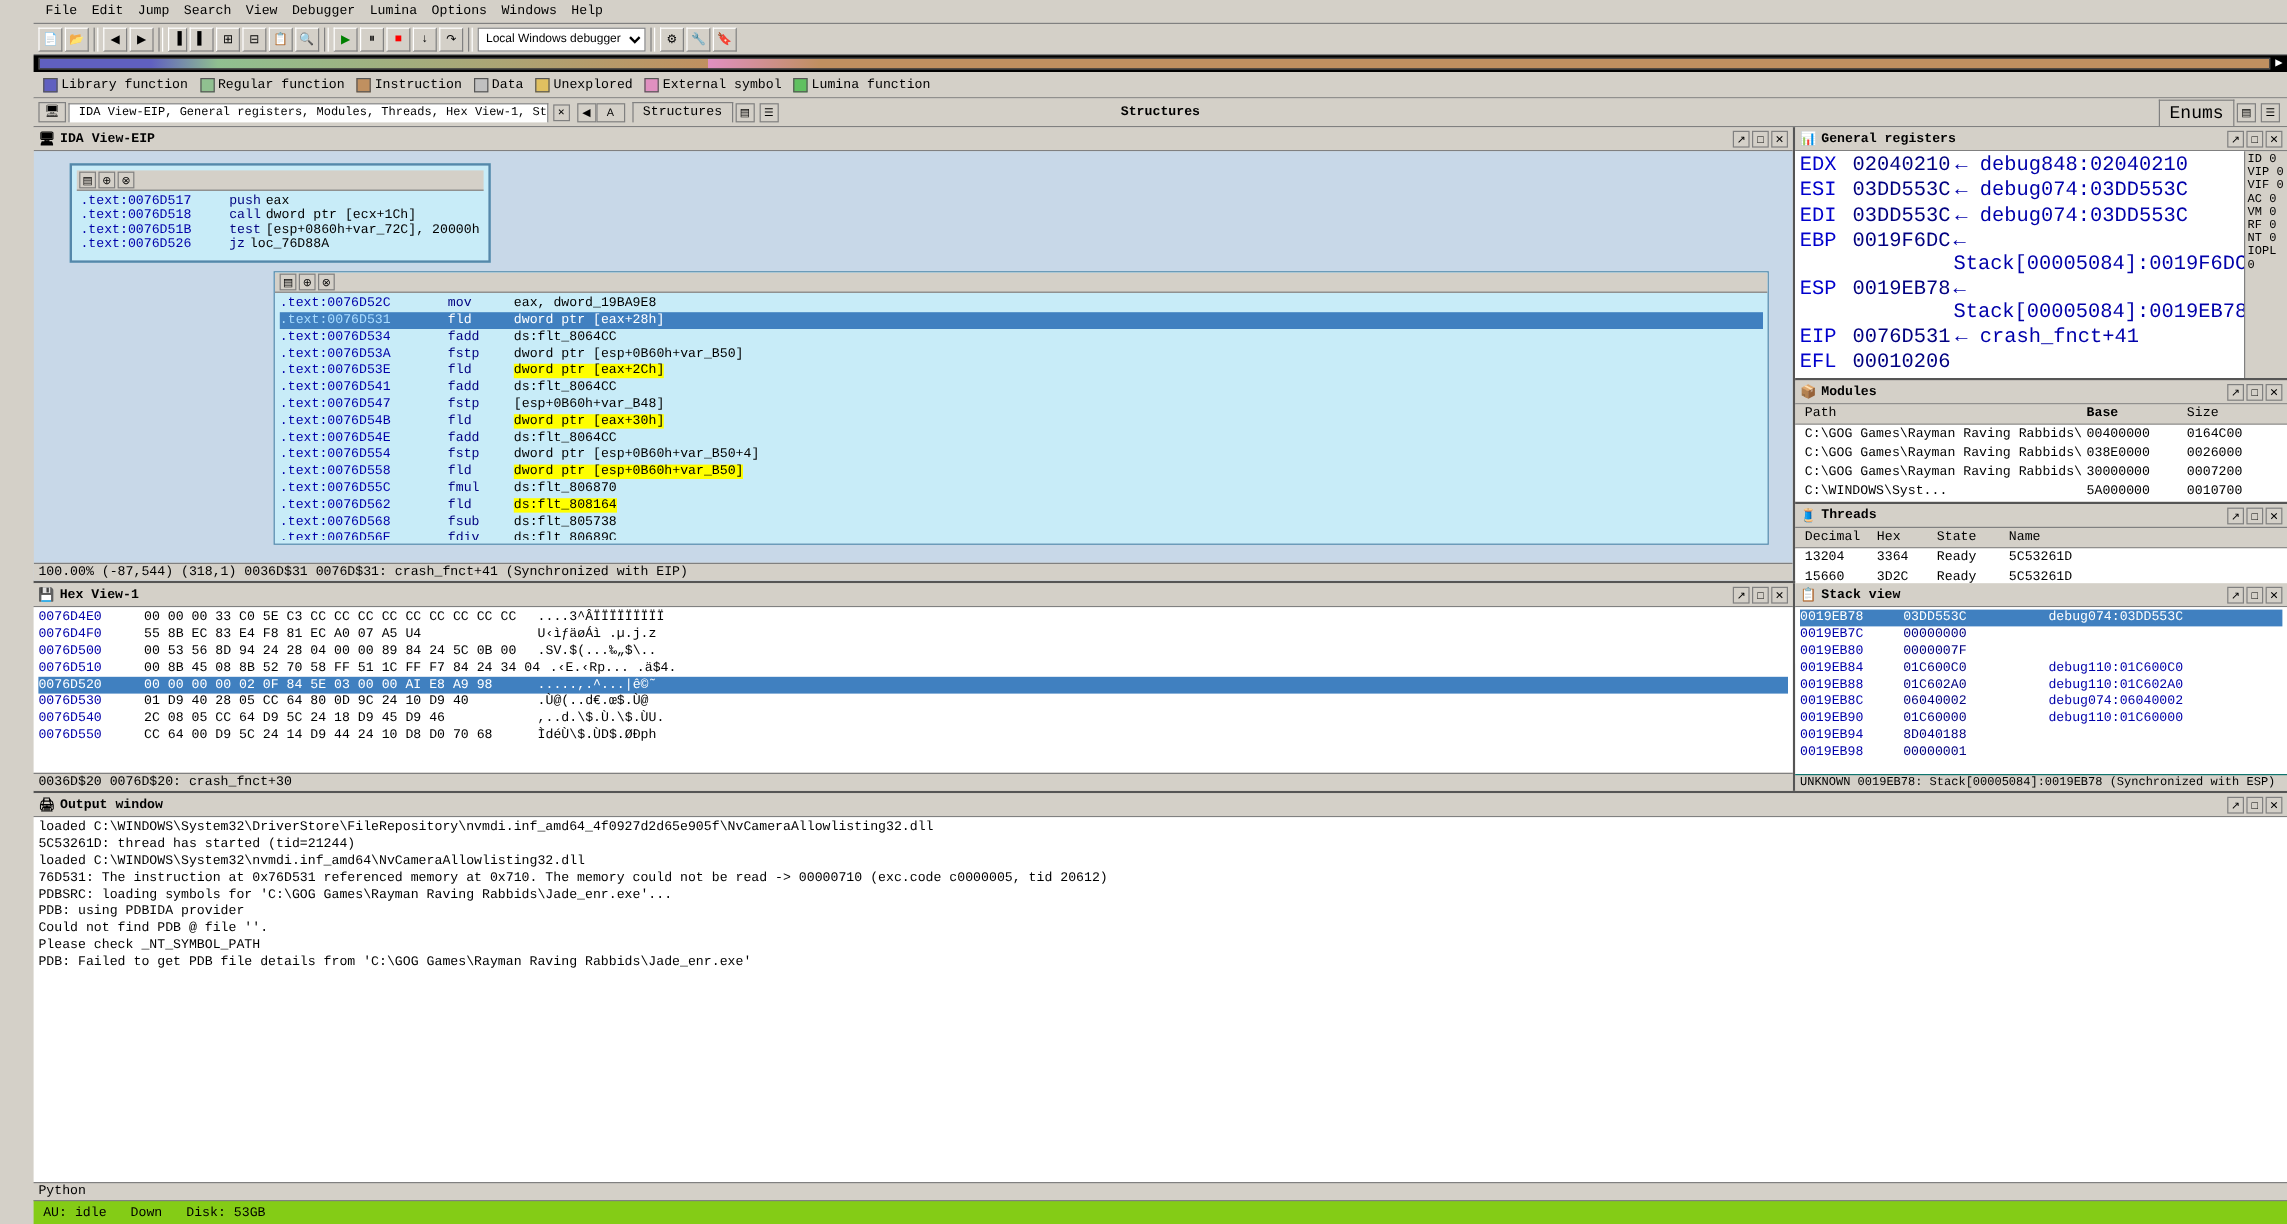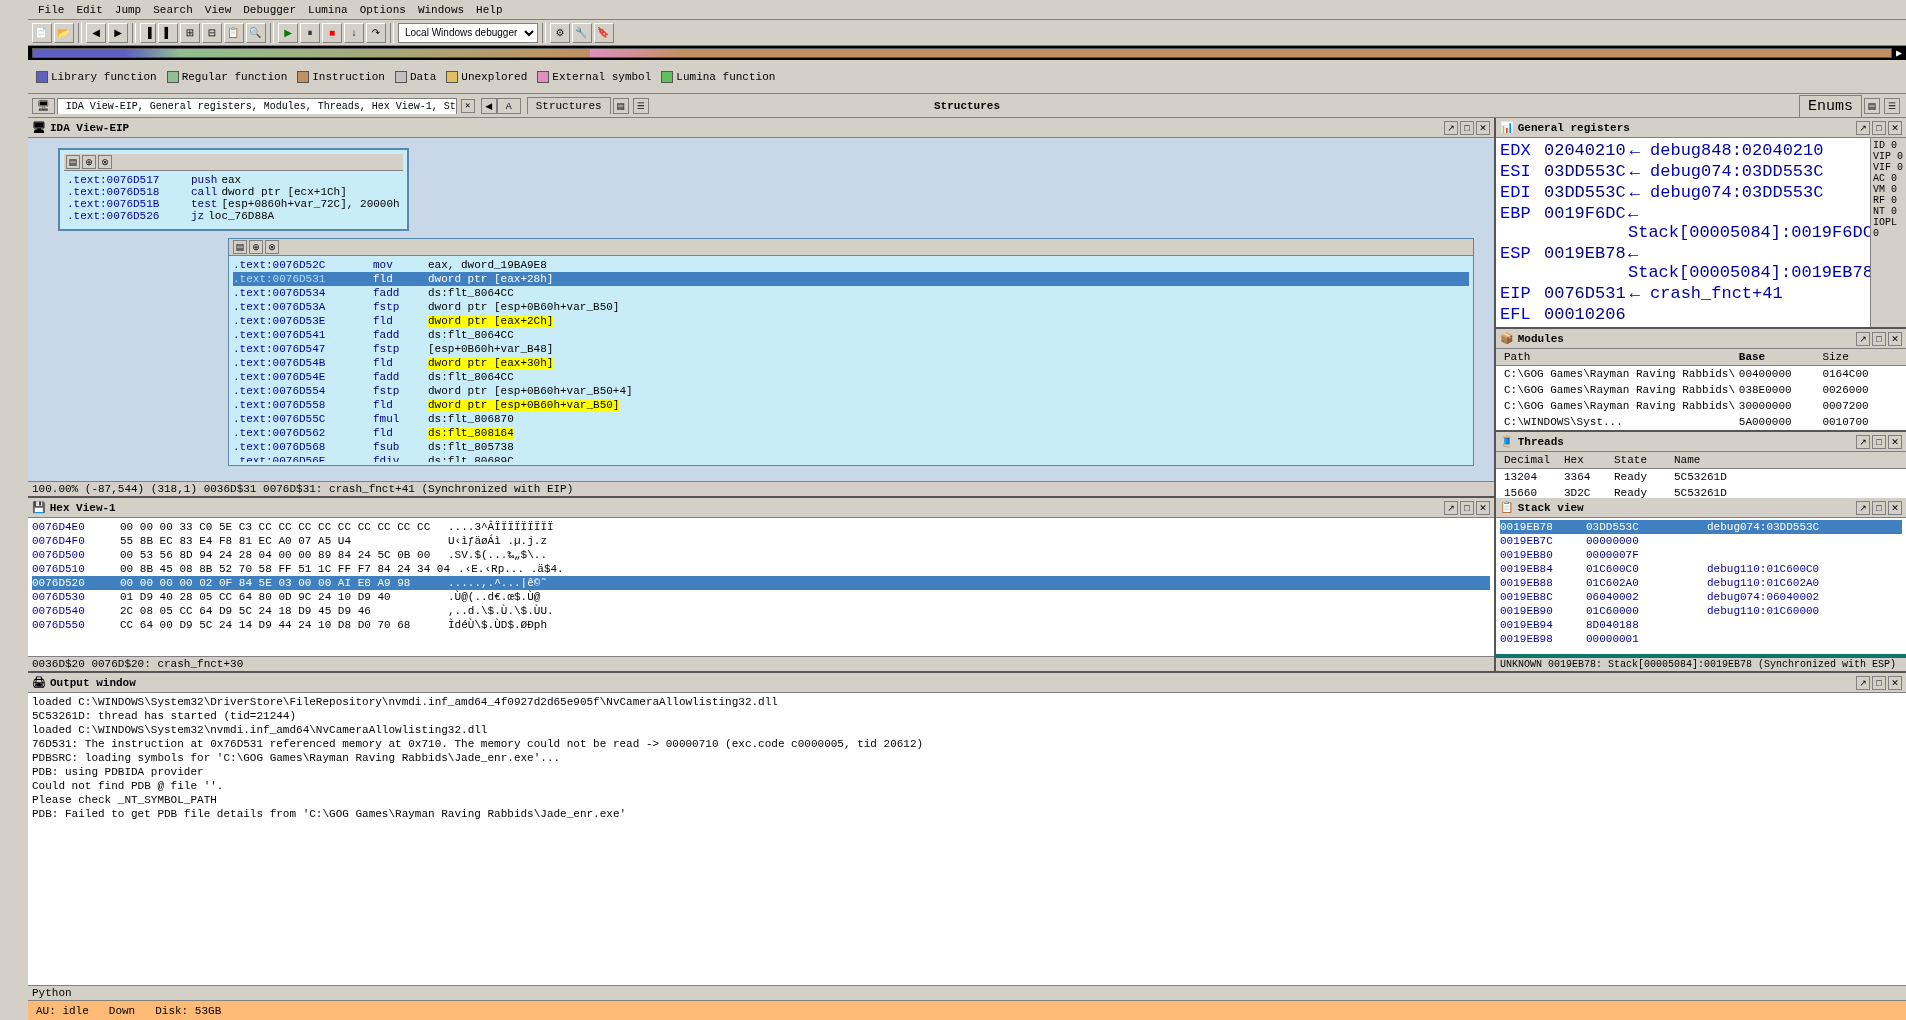--- a/index.html
+++ b/index.html
@@ -55,21 +55,21 @@
       font-size: 10px;
       padding: 0 2px;
       width: 140px;
     }
 
     
     .legend-bar {
       background: #d4d0c8;
       display: flex;
       align-items: center;
-      height: 34px;
+      height: 22px;
       padding: 2px 8px;
       border-bottom: 1px solid #808080;
       gap: 10px;
       font-size: 11px;
     }
     .legend-item { display: flex; align-items: center; gap: 3px; }
     .legend-color {
       width: 12px; height: 12px;
       border: 1px solid #555;
     }
@@ -182,21 +182,21 @@
       background: #d4d0c8;
       border-bottom: 1px solid #808080;
       font-size: 11px;
       padding: 1px 4px;
     }
     .threads-row { display: flex; padding: 1px 4px; white-space: nowrap; }
     .output-line { padding: 1px 0; white-space: nowrap; }
 
     
     .status-bar {
-      background: #fdba74;
+      background: #84cc16;
       border-top: 1px solid #808080;
       display: flex;
       align-items: center;
       height: 20px;
       padding: 0 8px;
       gap: 20px;
       font-size: 11px;
     }
 
     
@@ -745,21 +745,21 @@
             <span class="stack-addr">0019EB94</span>
             <span class="stack-val">8D040188</span>
             <span class="stack-label"></span>
           </div>
           <div class="stack-row">
             <span class="stack-addr">0019EB98</span>
             <span class="stack-val">00000001</span>
             <span class="stack-label"></span>
           </div>
         </div>
-        <div style="background:#d4d0c8;border-top:4px solid #0f766e;padding:1px 4px;font-size:10px;">UNKNOWN 0019EB78: Stack[00005084]:0019EB78 (Synchronized with ESP)</div>
+        <div style="background:#d4d0c8;border-top:1px solid #0f766e;padding:1px 4px;font-size:10px;">UNKNOWN 0019EB78: Stack[00005084]:0019EB78 (Synchronized with ESP)</div>
       </div>
     </div>
 
     <div style="flex:1;display:flex;flex-direction:column;">
       <div class="panel-header">
         <div class="panel-title">
           <span>🖨</span>
           <span>Output window</span>
         </div>
         <div class="panel-controls">

